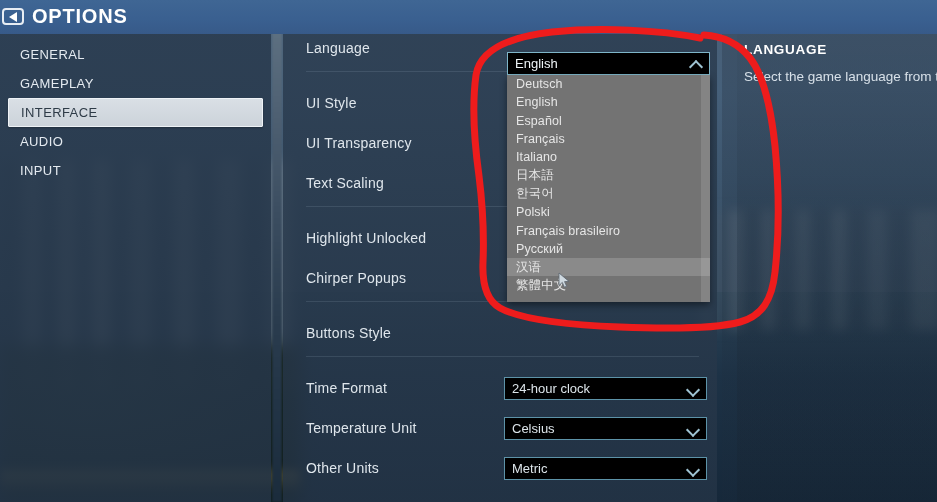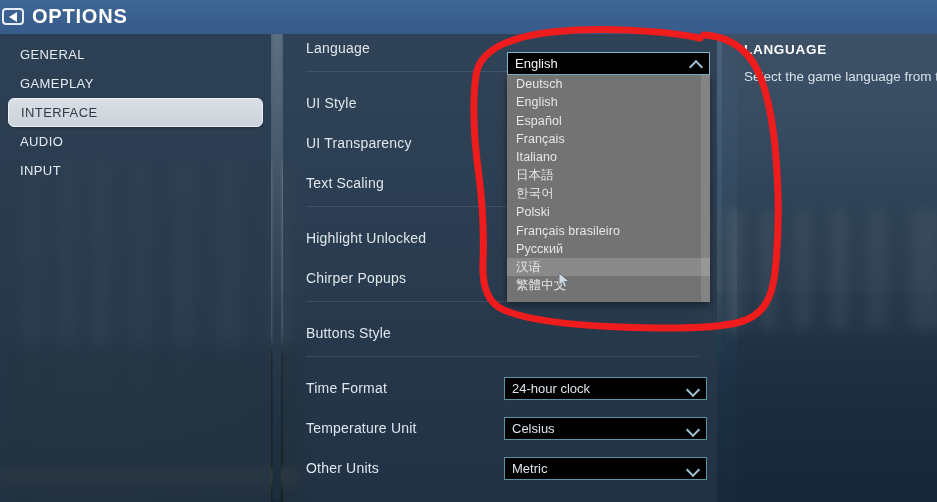--- a/index.html
+++ b/index.html
@@ -94,21 +94,21 @@
     position:absolute; left:0px; top:28px; width:271px; height:474px;
     background:linear-gradient(180deg,rgba(44,62,82,.95) 0%,rgba(40,57,76,.92) 45%,rgba(36,52,70,.88) 100%);
     z-index:4; padding-top:12px;
   }
   .nav-item {
     height:29px; margin:0 8px; display:flex; align-items:center;
     padding-left:12px; color:#e4eaf0; font-size:13px; letter-spacing:.4px;
   }
   .nav-item.active {
     background:linear-gradient(180deg,#d9dfe5 0%,#ccd3da 100%);
-    color:#2e3b47; border-radius:6px;
+    color:#2e3b47; border-radius:1px;
     border:1px solid #eef2f6;
     box-shadow:0 1px 2px rgba(0,0,0,.25);
     align-items:center;
   }
 
   
   #main {
     position:absolute; left:283px; top:28px; width:434px; height:474px;
     background:linear-gradient(180deg,rgba(46,64,84,.93) 0%,rgba(41,58,77,.88) 40%,rgba(36,52,70,.82) 100%);
     z-index:4;

